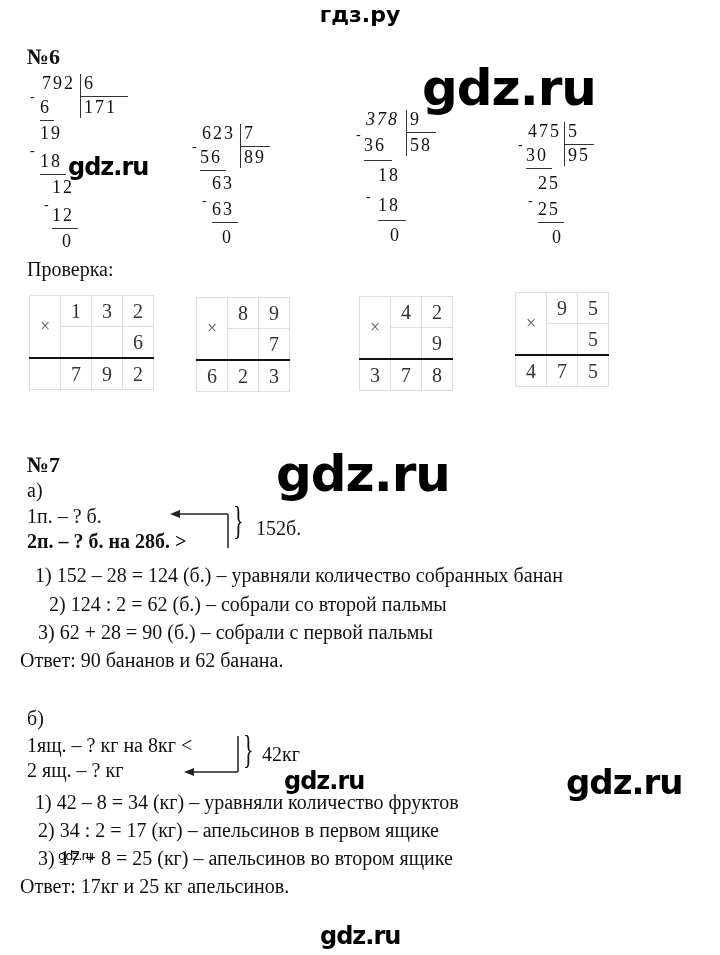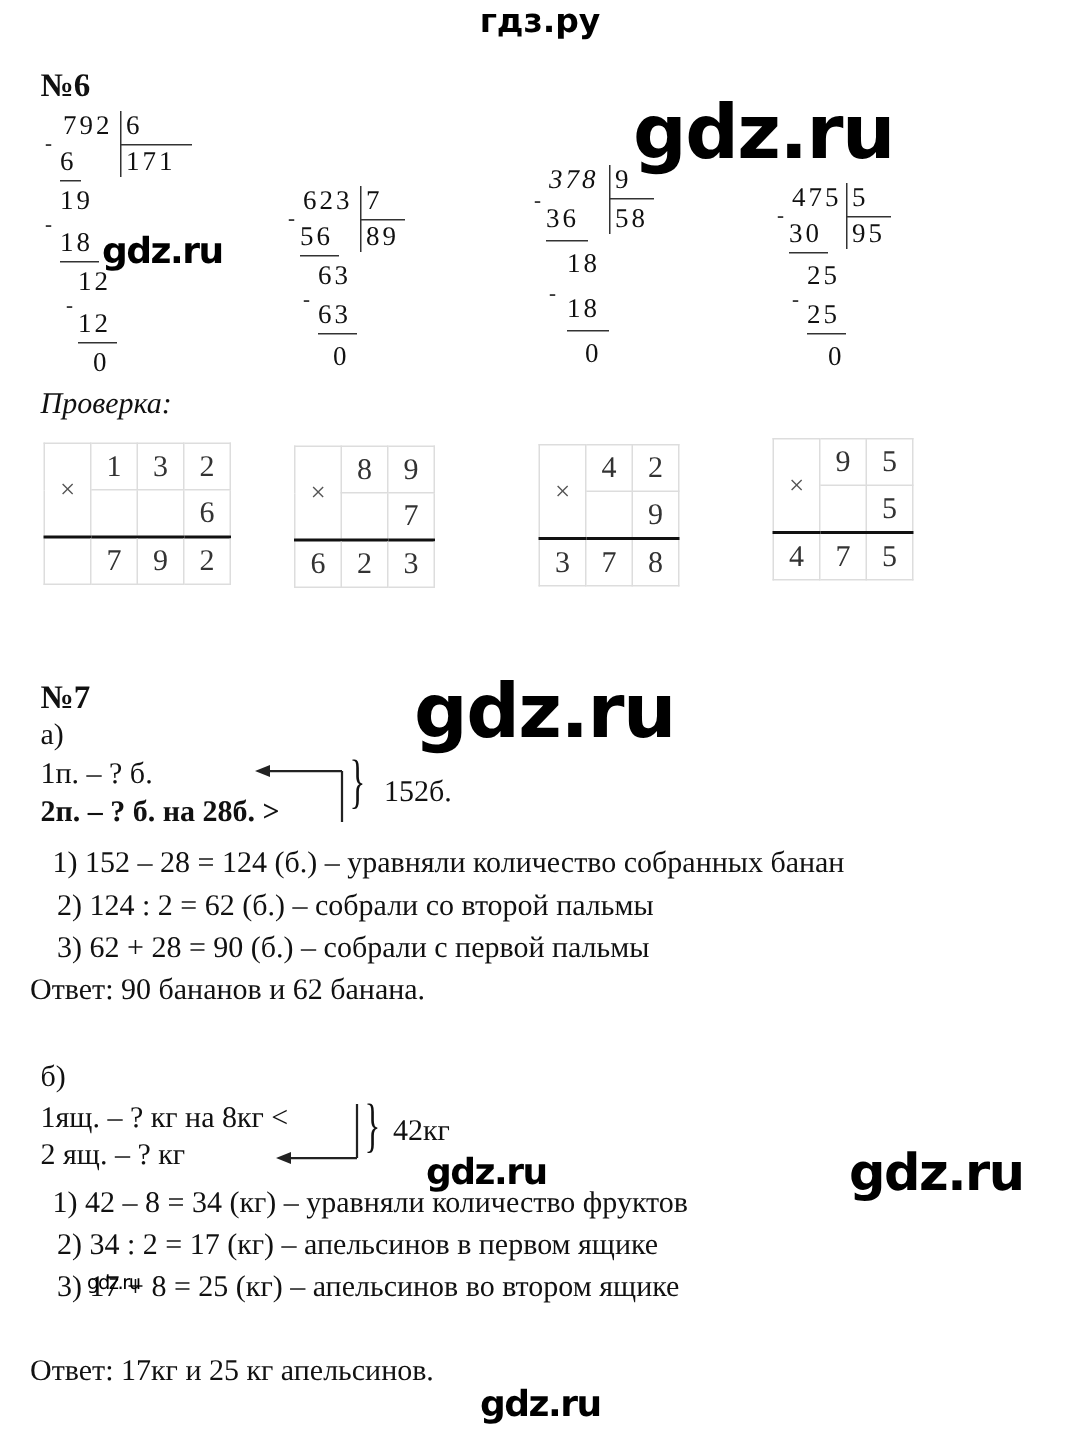--- a/index.html
+++ b/index.html
@@ -93,21 +93,21 @@
   <div class="minus" style="left:0;top:14px;">-</div>
   <div class="row" style="left:8px;top:24px;">30</div>
   <div class="uline" style="left:8px;top:48px;width:26px;"></div>
   <div class="row" style="left:20px;top:52px;">25</div>
   <div class="minus" style="left:10px;top:70px;">-</div>
   <div class="row" style="left:20px;top:78px;">25</div>
   <div class="uline" style="left:20px;top:102px;width:26px;"></div>
   <div class="row" style="left:34px;top:106px;">0</div>
 </div>
 
-<div class="abs ser" style="left:27px;top:258px;font-style:italic;">Проверка:</div>
+<div class="abs ser" style="left:27px;top:258px;">Проверка:</div>
 
 <table class="chk" style="left:29px;top:295px;">
   <tbody>
       <tr>
         <td class="x" rowspan="2">×</td>
         <td>1</td>
         <td>3</td>
         <td>2</td>
       </tr>
   <tr>
@@ -188,40 +188,40 @@
 
 <svg class="abs" style="left:168px;top:510px;" width="66" height="40">
   <line x1="60" y1="4" x2="60" y2="38" stroke="#222" stroke-width="1.5"></line>
   <line x1="60" y1="4" x2="10" y2="4" stroke="#222" stroke-width="1.5"></line>
   <polygon points="2,4 12,0 12,8" fill="#222"></polygon>
 </svg>
 <div class="abs ser" style="left:233px;top:496px;font-size:40px;line-height:50px;transform:scaleX(0.55);transform-origin:left;">}</div>
 <div class="line ser" style="left:256px;top:516px;">152б.</div>
 
 <div class="line ser" style="left:35px;top:563px;">1) 152 – 28 = 124 (б.) – уравняли количество собранных банан</div>
-<div class="line ser" style="left:38px;top:592px;text-align:center;">2) 124 : 2 = 62 (б.) – собрали со второй пальмы</div>
+<div class="line ser" style="left:49px;top:592px;text-align:center;">2) 124 : 2 = 62 (б.) – собрали со второй пальмы</div>
 <div class="line ser" style="left:38px;top:620px;">3) 62 + 28 = 90 (б.) – собрали с первой пальмы</div>
 <div class="line ser" style="left:20px;top:648px;">Ответ: 90 бананов и 62 банана.</div>
 
 <div class="line ser" style="left:27px;top:706px;">б)</div>
 <div class="line ser" style="left:27px;top:733px;">1ящ. – ? кг на 8кг &lt;</div>
 <div class="line ser" style="left:27px;top:758px;">2 ящ. – ? кг</div>
 
 <svg class="abs" style="left:182px;top:734px;" width="60" height="42">
   <line x1="56" y1="2" x2="56" y2="38" stroke="#222" stroke-width="1.5"></line>
   <line x1="56" y1="38" x2="10" y2="38" stroke="#222" stroke-width="1.5"></line>
   <polygon points="2,38 12,34 12,42" fill="#222"></polygon>
 </svg>
 <div class="abs ser" style="left:243px;top:725px;font-size:40px;line-height:50px;transform:scaleX(0.55);transform-origin:left;">}</div>
 <div class="line ser" style="left:262px;top:742px;">42кг</div>
 
 <div class="line ser" style="left:35px;top:790px;">1) 42 – 8 = 34 (кг) – уравняли количество фруктов</div>
 <div class="line ser" style="left:38px;top:818px;">2) 34 : 2 = 17 (кг) – апельсинов в первом ящике</div>
 <div class="line ser" style="left:38px;top:846px;">3) 17 + 8 = 25 (кг) – апельсинов во втором ящике</div>
-<div class="line ser" style="left:20px;top:874px;margin-top:28px;">Ответ: 17кг и 25 кг апельсинов.</div>
+<div class="line ser" style="left:20px;top:874px;">Ответ: 17кг и 25 кг апельсинов.</div>
 
 <div class="abs wm" style="left:422px;top:58px;font-size:50px;line-height:60px;">gdz.ru</div>
 <div class="abs wm" style="left:68px;top:153px;font-size:24px;line-height:28px;">gdz.ru</div>
 <div class="abs wm" style="left:276px;top:444px;font-size:50px;line-height:60px;">gdz.ru</div>
 <div class="abs wm" style="left:284px;top:767px;font-size:24px;line-height:28px;">gdz.ru</div>
 <div class="abs wm" style="left:566px;top:762px;font-size:34px;line-height:40px;">gdz.ru</div>
 <div class="abs wm" style="left:58px;top:848px;font-size:13px;line-height:16px;font-weight:normal;">gdz.ru</div>
 <div class="abs wm" style="left:320px;top:922px;font-size:24px;line-height:28px;">gdz.ru</div>
 
 </body></html>

